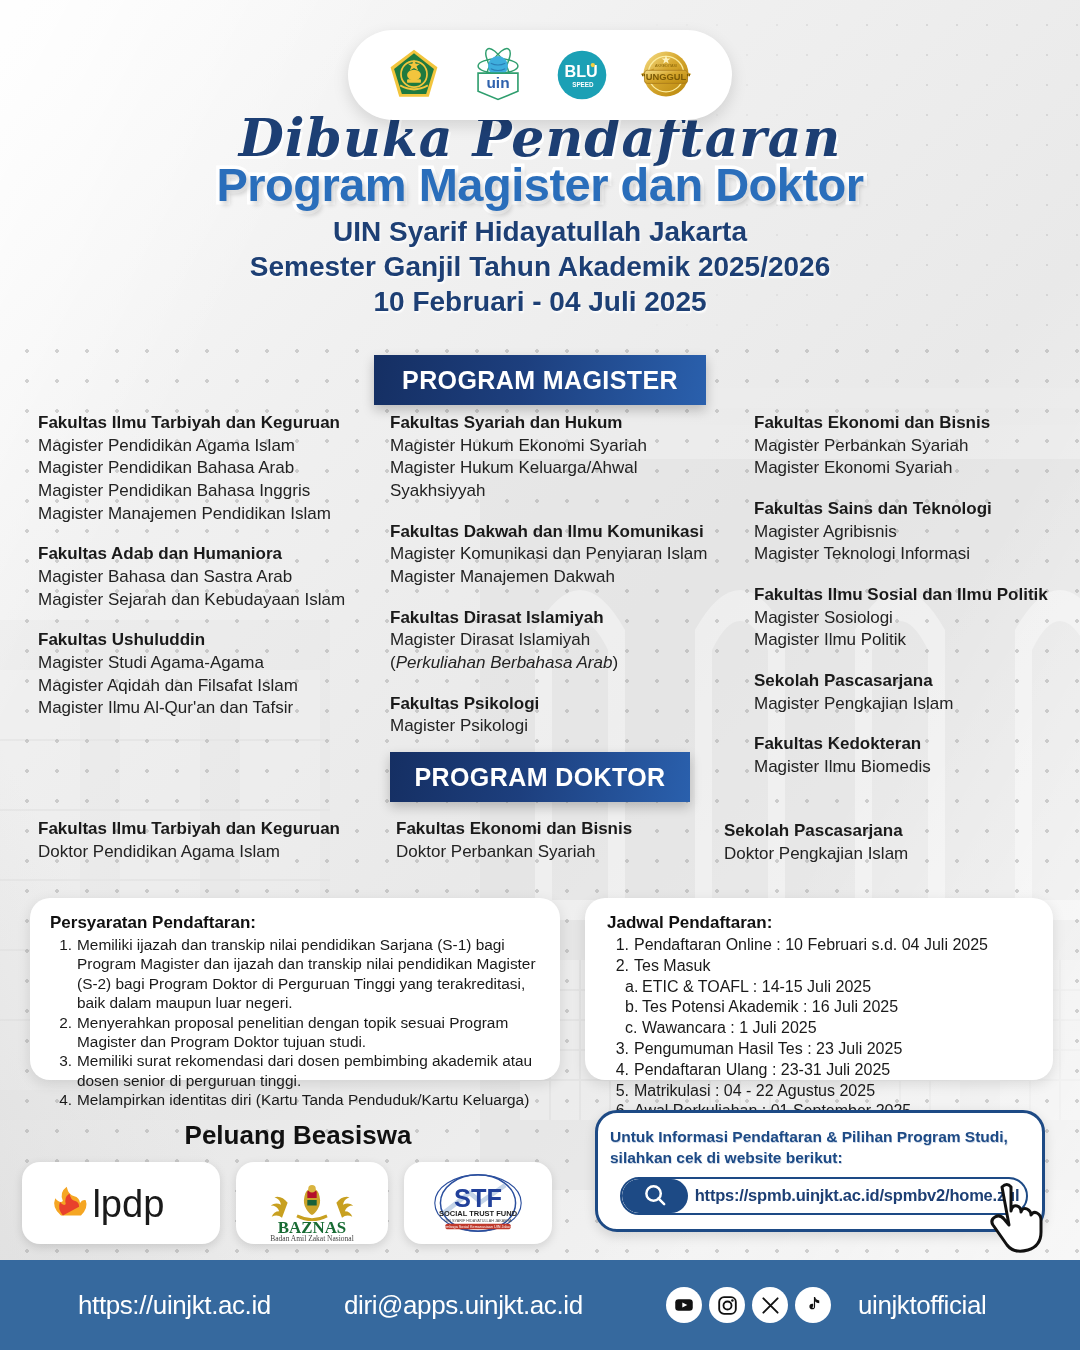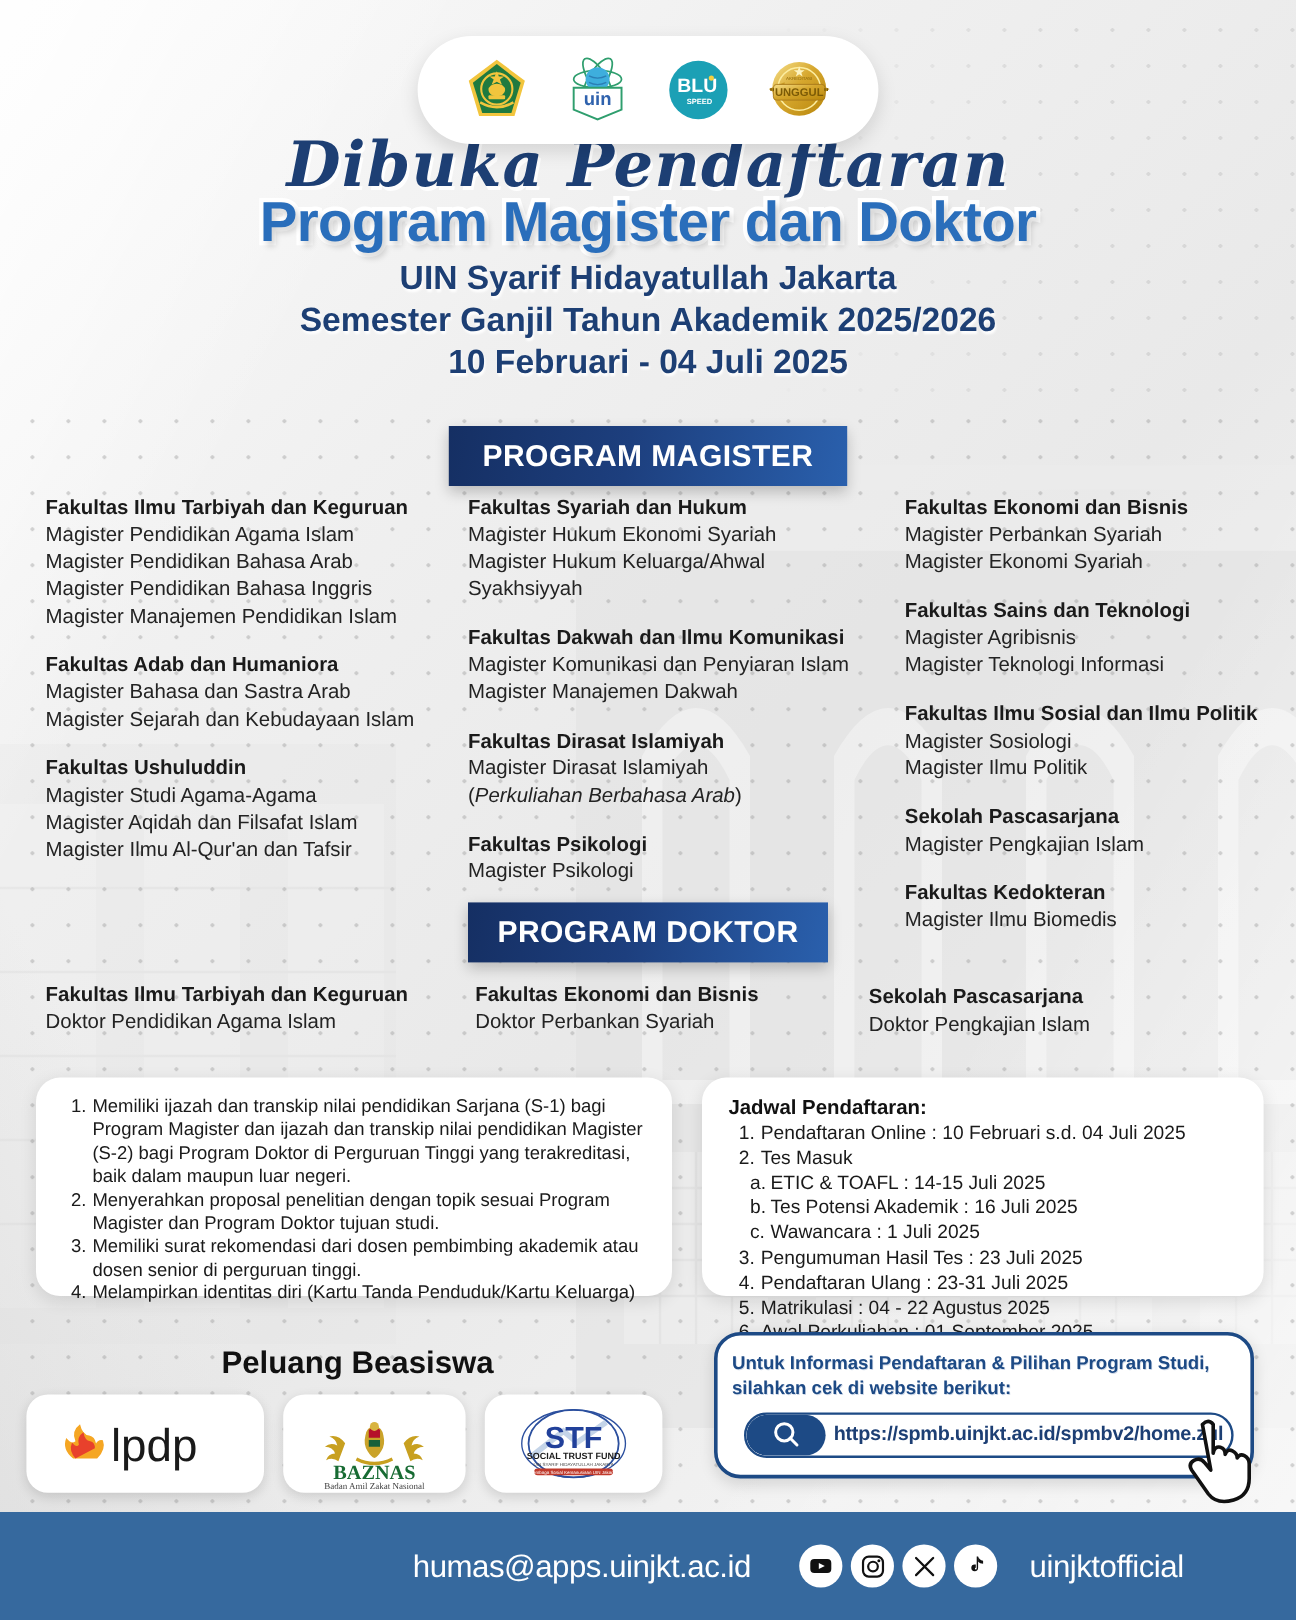--- a/index.html
+++ b/index.html
@@ -526,20 +526,21 @@
   <div class="dcol" id="dcol-2">
     <div class="fac-name">Fakultas Ekonomi dan Bisnis</div>
     <div class="prog">Doktor Perbankan Syariah</div>
   </div>
   <div class="dcol" id="dcol-3">
     <div class="fac-name">Sekolah Pascasarjana</div>
     <div class="prog">Doktor  Pengkajian Islam</div>
   </div>
 
   <div class="card" id="card-syarat">
+    <div class="card-title">Persyaratan  Pendaftaran:</div>
     <ul class="olist" id="syarat-list">
         <li class="oitem">
           <span class="onum">1.</span>
           <span class="otext">Memiliki ijazah dan transkip nilai pendidikan Sarjana (S-1) bagi Program Magister dan ijazah dan transkip nilai pendidikan Magister (S-2) bagi Program Doktor di Perguruan Tinggi yang terakreditasi, baik dalam maupun luar negeri.</span>
         </li>
         <li class="oitem">
           <span class="onum">2.</span>
           <span class="otext">Menyerahkan proposal penelitian dengan topik sesuai Program Magister dan Program Doktor tujuan studi.</span>
         </li>
         <li class="oitem">
@@ -649,21 +650,22 @@
         </svg>
       </div>
       <div class="url-text">https://spmb.uinjkt.ac.id/spmbv2/home.zul</div>
     </div>
     <svg class="cursor-hand" viewBox="0 0 64 74">
       <path d="M18 6 q5 -5 9 0 v24 q1 -6 6 -5 q4 1 4 6 q2 -5 6 -3 q4 2 4 6 q2 -4 6 -2 q4 2 4 7 v12 q0 14 -13 18 q-14 4 -21 -5 l-14 -20 q-3 -5 2 -8 q5 -3 9 2 l5 6 z" fill="#ffffff" stroke="#111111" stroke-width="3" stroke-linejoin="round"></path>
     </svg>
   </div>
 
   <div id="footer">
-    <span class="f-mail">humas@apps.uinjkt.ac.id</span>
+    <span class="f-url">https://uinjkt.ac.id</span>
+    <span class="f-mail">diri@apps.uinjkt.ac.id</span>
     <span class="f-social">
       <span class="sicon">
         <svg viewBox="0 0 24 24" width="20" height="20">
           <rect x="1.5" y="5" width="21" height="14" rx="4" fill="#111"></rect>
           <polygon points="10,9 16,12 10,15" fill="#fff"></polygon>
         </svg>
       </span>
       <span class="sicon">
         <svg viewBox="0 0 24 24" width="21" height="21">
           <rect x="2.5" y="2.5" width="19" height="19" rx="5.5" fill="none" stroke="#111" stroke-width="2.1"></rect>

